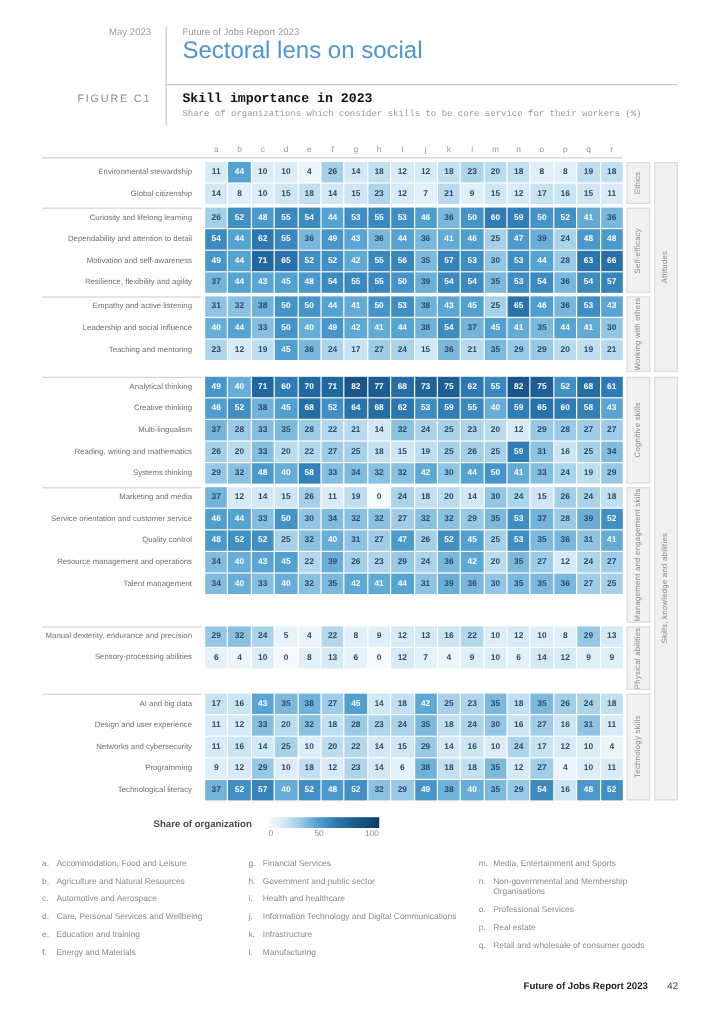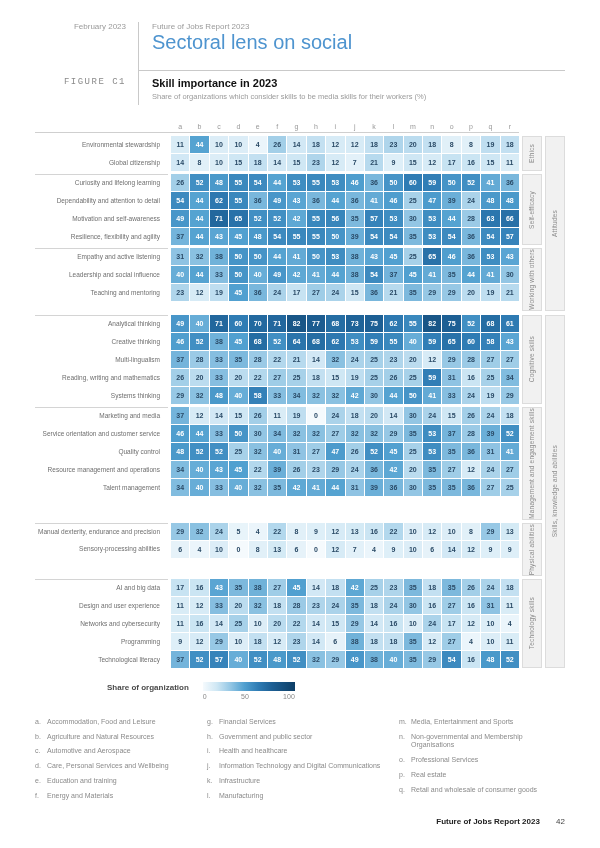--- a/index.html
+++ b/index.html
@@ -10,22 +10,22 @@
   }
   .page { padding:22px 35px 0 35px; position:relative; height:100%; }
 
   
   .header-grid { display:grid; grid-template-columns:103px 1fr; }
   .hg-left  { text-align:right; padding-right:12px; }
   .hg-right { border-left:1px solid #c9c9c9; padding-left:13px; }
   .small-gray { font-size:8px; color:#9a9a9a; }
   .h1 { font-size:37px; font-weight:bold; color:#1b1b1b; letter-spacing:-0.5px; margin:9px 0 3px 0; }
   .h2 { font-size:20px; color:#4e94cf; margin:0 0 16px 0; }
-  .hg-left.fig { padding-top:7px; font-size:9px; letter-spacing:1.5px; color:#8a8a8a;font-family:Liberation Mono, monospace; }
-  .hg-right.fig { border-top:1px solid #c9c9c9; padding-top:6px; padding-bottom:4px; }
+  .hg-left.fig { padding-top:7px; font-size:9px; letter-spacing:1.5px; color:#8a8a8a; }
+  .hg-right.fig { border-top:1px solid #c9c9c9; padding-top:6px; padding-bottom:4px;font-family:Liberation Mono, monospace; }
   .fig-title { font-size:11px; font-weight:bold; color:#111; margin-bottom:3px; }
   .fig-sub { font-size:7.5px; color:#9a9a9a; }
 
   
   #heatmap { margin-top:14px; }
   .hm-header { display:flex; height:14px; }
   .hm-hline { flex:1; display:flex; border-bottom:1px solid #cfcfcf; }
   .hm-side-spacer { flex:0 0 46px; }
   .hm-label { flex:0 0 133px; width:133px; display:flex; align-items:center; justify-content:flex-end;
               text-align:right; font-size:6.5px; color:#6e6e6e; line-height:1.15; padding-right:8px; }
@@ -40,49 +40,49 @@
   .inner-groups { flex:1; }
   .inner-group { display:flex; }
   .inner-group + .inner-group { margin-top:3px; }
   .rows-block { flex:1; }
   .side-box { flex:0 0 20px; margin-left:3px; background:#f1f1f1; border:1px solid #dcdcdc;
               display:flex; align-items:center; justify-content:center; overflow:hidden; }
   .vtext { writing-mode:vertical-rl; transform:rotate(180deg); font-size:6.5px; color:#8a8a8a;
            letter-spacing:0.2px; text-align:center; line-height:1.3; max-height:100%; }
 
   
-  .legend { display:flex; align-items:flex-start; margin-top:14px; margin-left:72px; gap:14px; }
+  .legend { display:flex; align-items:flex-start; margin-top:14px; margin-left:93px; gap:14px; }
   .legend-label { font-size:8px; font-weight:600; color:#4a4a4a; margin-top:1px; }
   .legend-scale { display:flex; flex-direction:column; }
   .legend-bar { width:92px; height:9px; }
   .legend-ticks { display:flex; justify-content:space-between; font-size:7px; color:#888; margin-top:2px; }
 
   
   .footnotes { display:grid; grid-template-columns:172px 192px 1fr; margin-top:18px; }
   .fn-item { font-size:7px; color:#8a8a8a; margin-bottom:6px; display:flex; line-height:1.25; }
   .fn-letter { flex:0 0 12px; }
   .page-footer { position:absolute; right:35px; bottom:22px; font-size:8px; }
   .pf-title { font-weight:bold; color:#222; }
   .pf-page { margin-left:14px; color:#444; }
 </style>
 </head>
 <body>
 
 <div class="page">
 
   <div class="header-grid">
-    <div class="hg-left small-gray">February 2023</div>
+    <div class="hg-left small-gray">May 2023</div>
     <div class="hg-right">
       <div class="small-gray">Future of Jobs Report 2023</div>
       <div class="h2">Sectoral lens on social</div>
     </div>
     <div class="hg-left fig">FIGURE C1</div>
     <div class="hg-right fig">
       <div class="fig-title">Skill importance  in 2023</div>
-      <div class="fig-sub">Share of organizations which consider skills to be media skills for their workers (%)</div>
+      <div class="fig-sub">Share of organizations which consider skills to be core service for their workers (%)</div>
     </div>
   </div>
 
   <div id="heatmap">
       <div class="hm-header">
         <div class="hm-hline">
           <div class="hm-label"></div>
           <div class="hm-cells">
             <div class="hm-col-letter">a</div>
             <div class="hm-col-letter">b</div>

